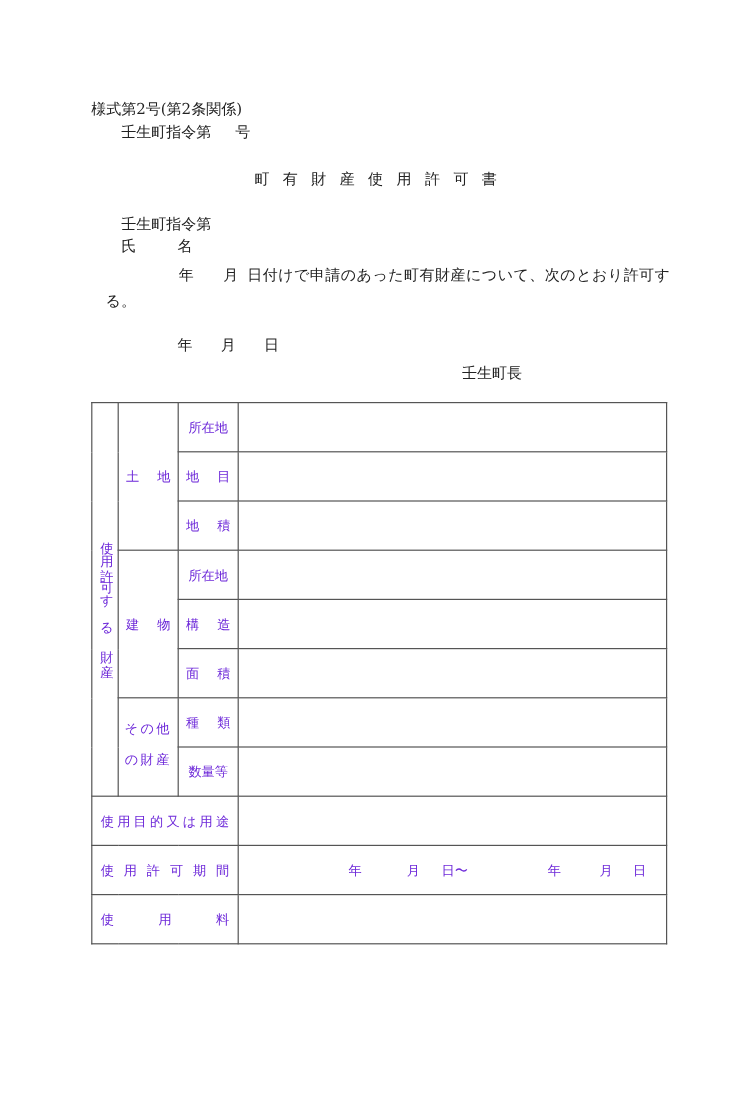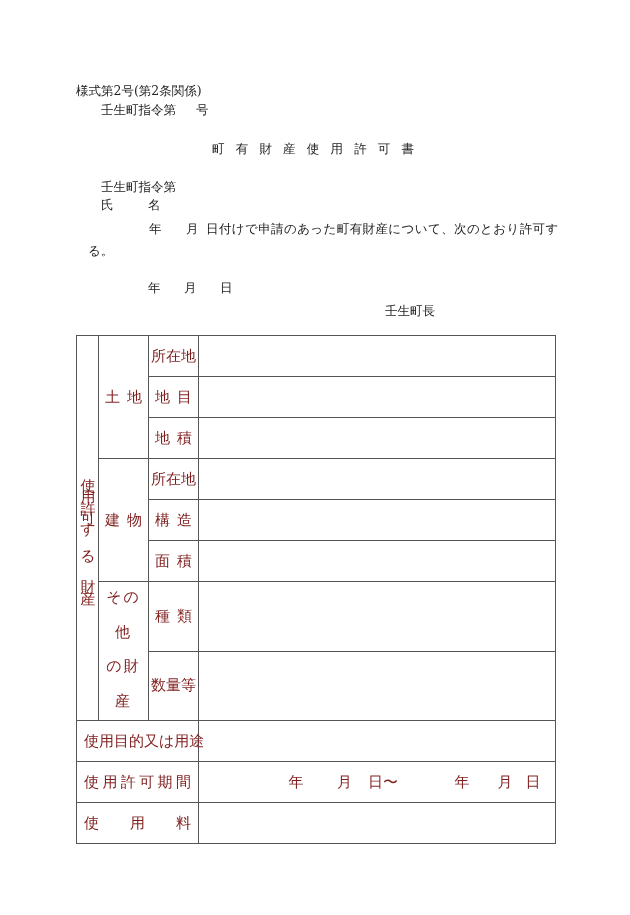--- a/index.html
+++ b/index.html
@@ -1,21 +1,21 @@
 <!DOCTYPE html>
 <html><head>
 <meta charset="utf-8">
 <style>
   html, body { margin:0; padding:0; background:#ffffff; }
   body { width:630px; height:915px; position:relative; overflow:hidden;
          font-family:"DejaVu Serif","Liberation Serif",serif; color:#222; font-size:12.5px; }
   .abs { position:absolute; white-space:nowrap; line-height:1; }
   .spread { display:flex; justify-content:space-between; }
   table.form { position:absolute; left:76px; top:335px; width:480px; border-collapse:collapse; table-layout:fixed; }
-  table.form td { border:1px solid #555; height:40px; padding:0; font-size:15px; color:#7f1d1d; text-align:center; vertical-align:middle; }
+  table.form td { border:1px solid #555; height:40px; padding:0; font-size:11px; color:#6d28d9; text-align:center; vertical-align:middle; }
   .vert { writing-mode:vertical-rl; text-orientation:upright; letter-spacing:11px; margin:auto; }
   .lbl2 { display:flex; justify-content:space-between; padding:0 6px; }
   .lbl6 { display:flex; justify-content:space-between; padding:0 7px; }
   .period { display:flex; padding-left:72px; }
   .period span { display:inline-block; }
 </style>
 </head>
 <body>
 
 <div class="abs" style="left:76px;top:85px;">様式第2号(第2条関係)</div>

